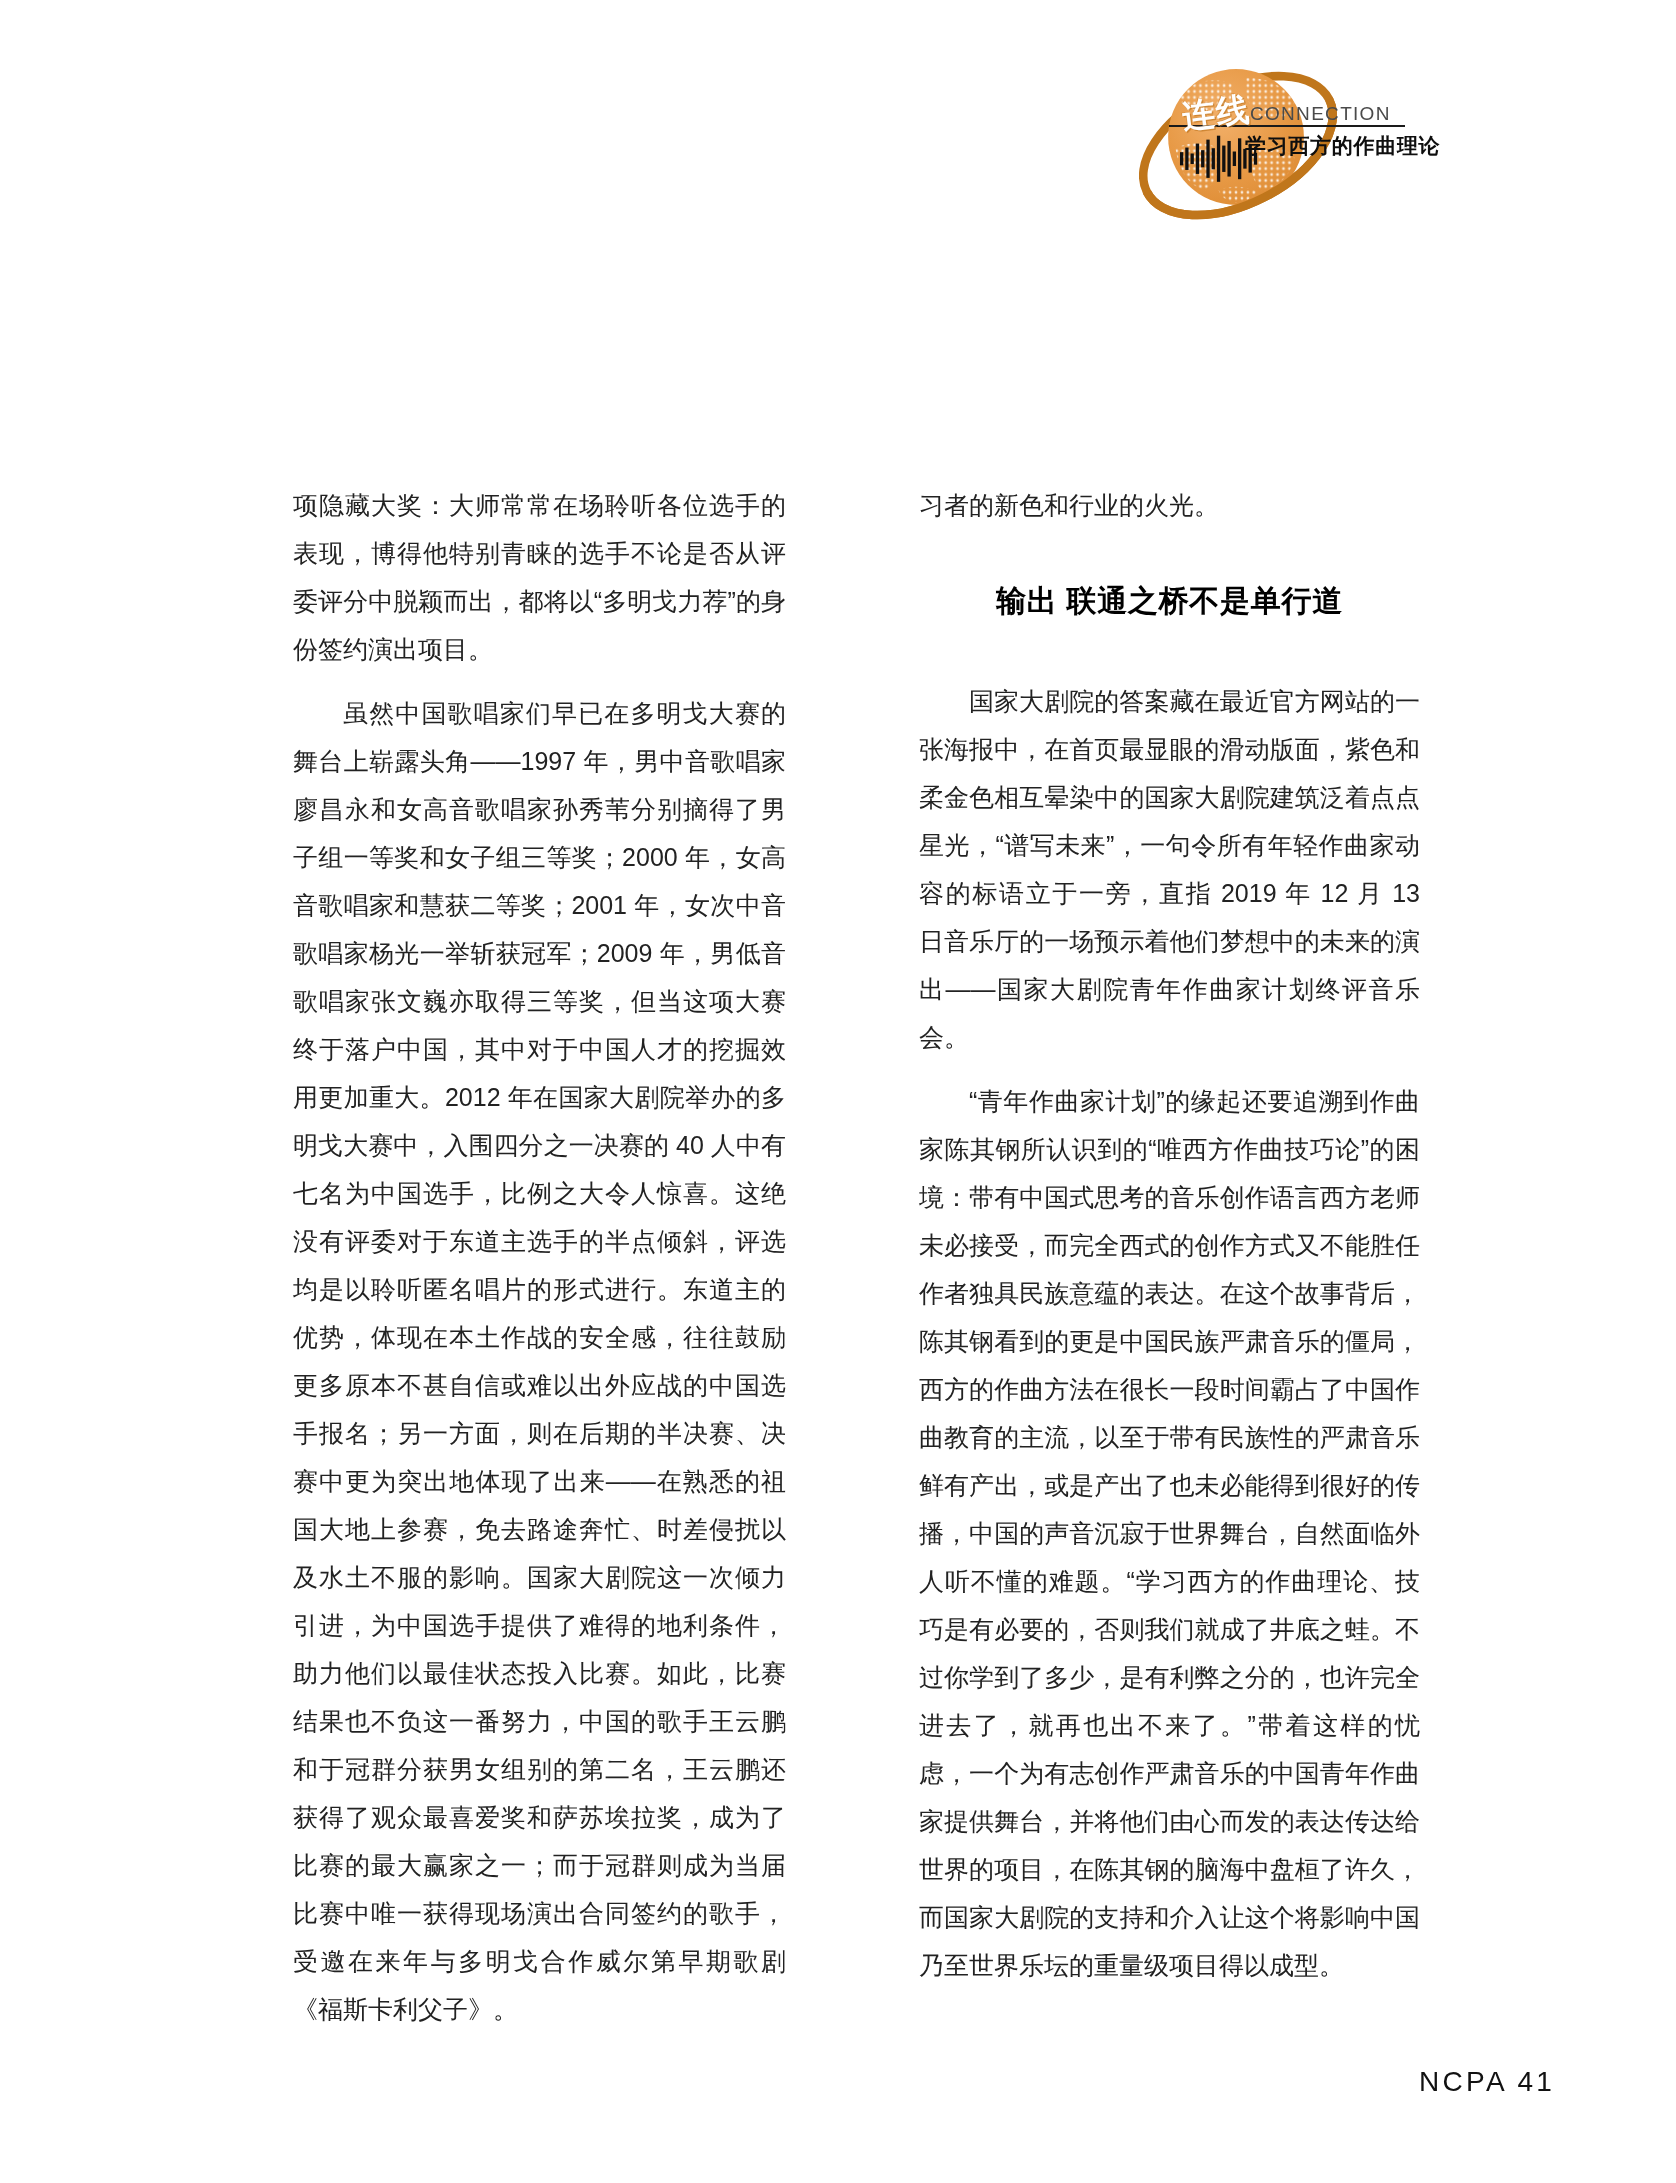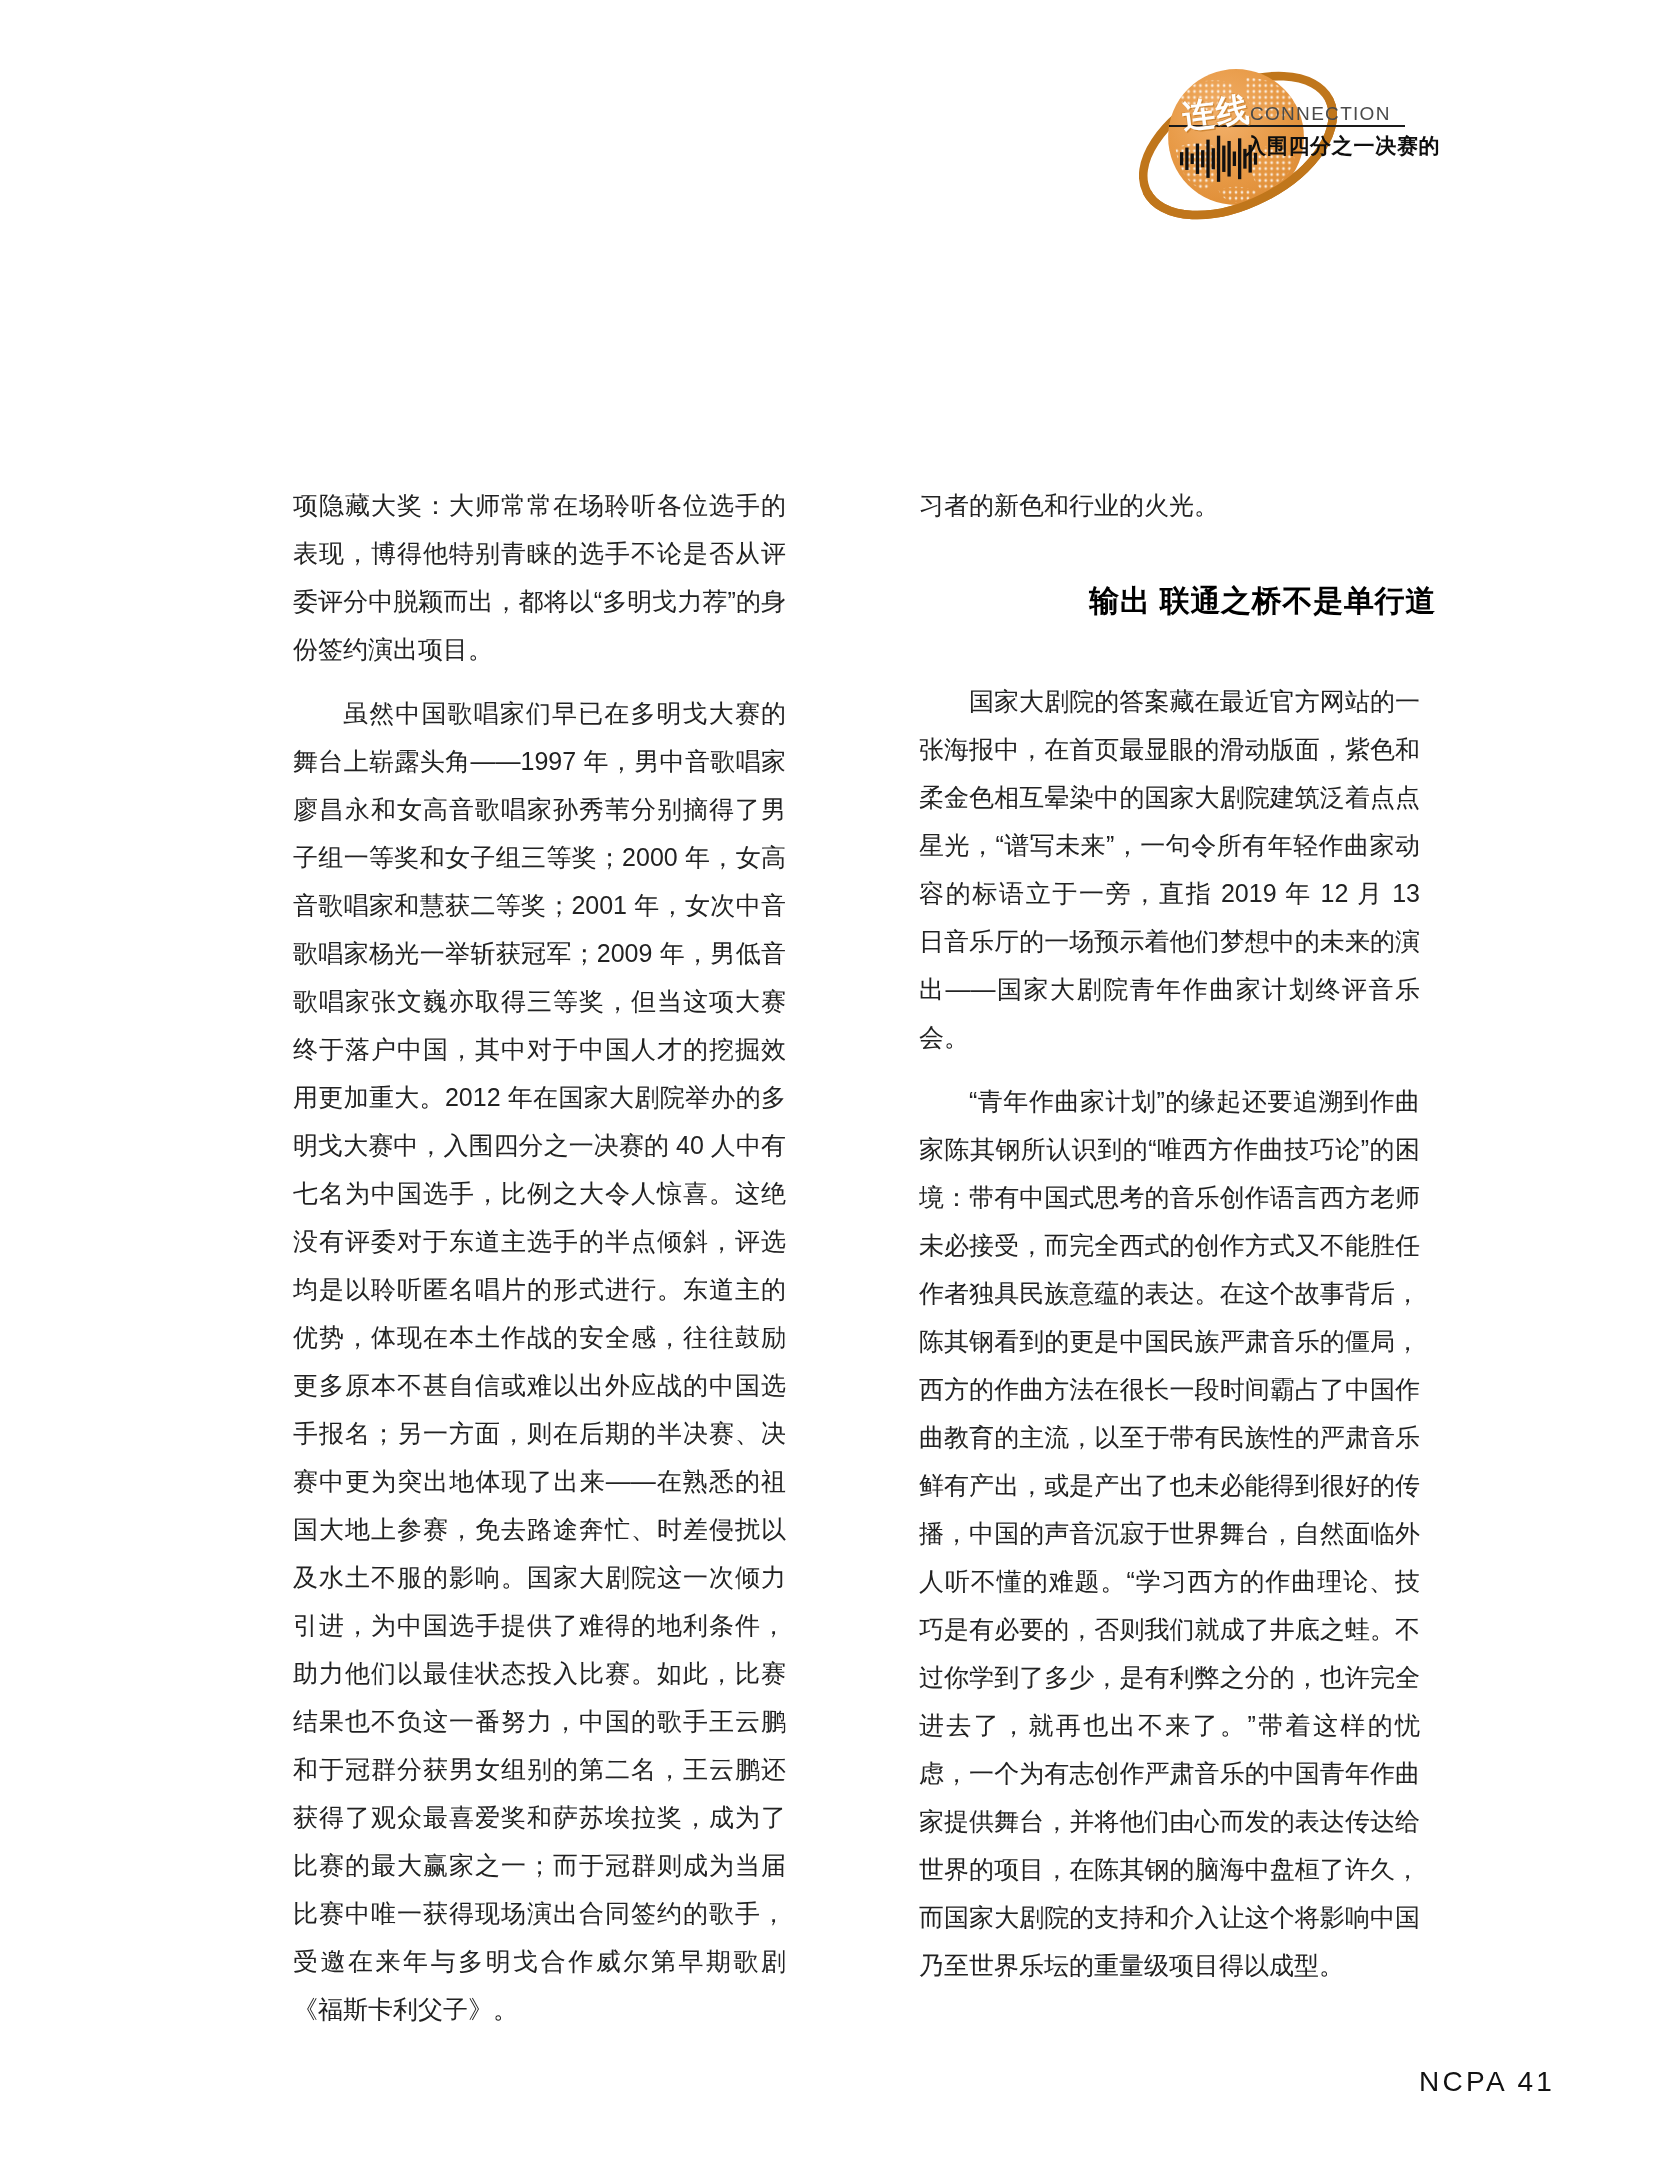--- a/index.html
+++ b/index.html
@@ -36,21 +36,21 @@
     position:absolute; top:465px;
     font-size:25px; line-height:48px; color:#222222;
     text-align:justify; text-justify:inter-ideograph;
   }
   .col-left  { left:277px;  width:525px; }
   .col-right { left:903px; width:533px; }
   .para { margin:16px; }
   .para.indent { text-indent:50px; }
   .section-heading {
     font-size:30px; line-height:38px; font-weight:bold; color:#000000;
-    letter-spacing:0.7px; margin:53px 0 57px 0; text-align:right;
+    letter-spacing:0.7px; margin:53px 0 57px 0; text-align:center;
   }
 
   
   .page-number {
     position:absolute; left:1419px; top:2066px;
     font-size:28px; letter-spacing:3.3px; color:#111111;
   }
 </style>
 </head>
 <body>
@@ -109,21 +109,21 @@
         <rect x="174" y="159" width="5" height="18"></rect>
       </g>
     </svg>
 
     <div class="logo-label">连线</div>
 
     <div class="header-rule"></div>
 
     <div class="section-en">CONNECTION</div>
 
-    <div class="section-title">入围四分之一决赛的</div>
+    <div class="section-title">学习西方的作曲理论</div>
   </header>
 
   <main>
 
     <section class="col col-left">
       <p class="para">项隐藏大奖：大师常常在场聆听各位选手的表现，博得他特别青睐的选手不论是否从评委评分中脱颖而出，都将以“多明戈力荐”的身份签约演出项目。</p>
       <p class="para indent">虽然中国歌唱家们早已在多明戈大赛的舞台上崭露头角——1997 年，男中音歌唱家廖昌永和女高音歌唱家孙秀苇分别摘得了男子组一等奖和女子组三等奖；2000 年，女高音歌唱家和慧获二等奖；2001 年，女次中音歌唱家杨光一举斩获冠军；2009 年，男低音歌唱家张文巍亦取得三等奖，但当这项大赛终于落户中国，其中对于中国人才的挖掘效用更加重大。2012 年在国家大剧院举办的多明戈大赛中，入围四分之一决赛的 40 人中有七名为中国选手，比例之大令人惊喜。这绝没有评委对于东道主选手的半点倾斜，评选均是以聆听匿名唱片的形式进行。东道主的优势，体现在本土作战的安全感，往往鼓励更多原本不甚自信或难以出外应战的中国选手报名；另一方面，则在后期的半决赛、决赛中更为突出地体现了出来——在熟悉的祖国大地上参赛，免去路途奔忙、时差侵扰以及水土不服的影响。国家大剧院这一次倾力引进，为中国选手提供了难得的地利条件，助力他们以最佳状态投入比赛。如此，比赛结果也不负这一番努力，中国的歌手王云鹏和于冠群分获男女组别的第二名，王云鹏还获得了观众最喜爱奖和萨苏埃拉奖，成为了比赛的最大赢家之一；而于冠群则成为当届比赛中唯一获得现场演出合同签约的歌手，受邀在来年与多明戈合作威尔第早期歌剧《福斯卡利父子》。</p>
     </section>
 
     <section class="col col-right">

